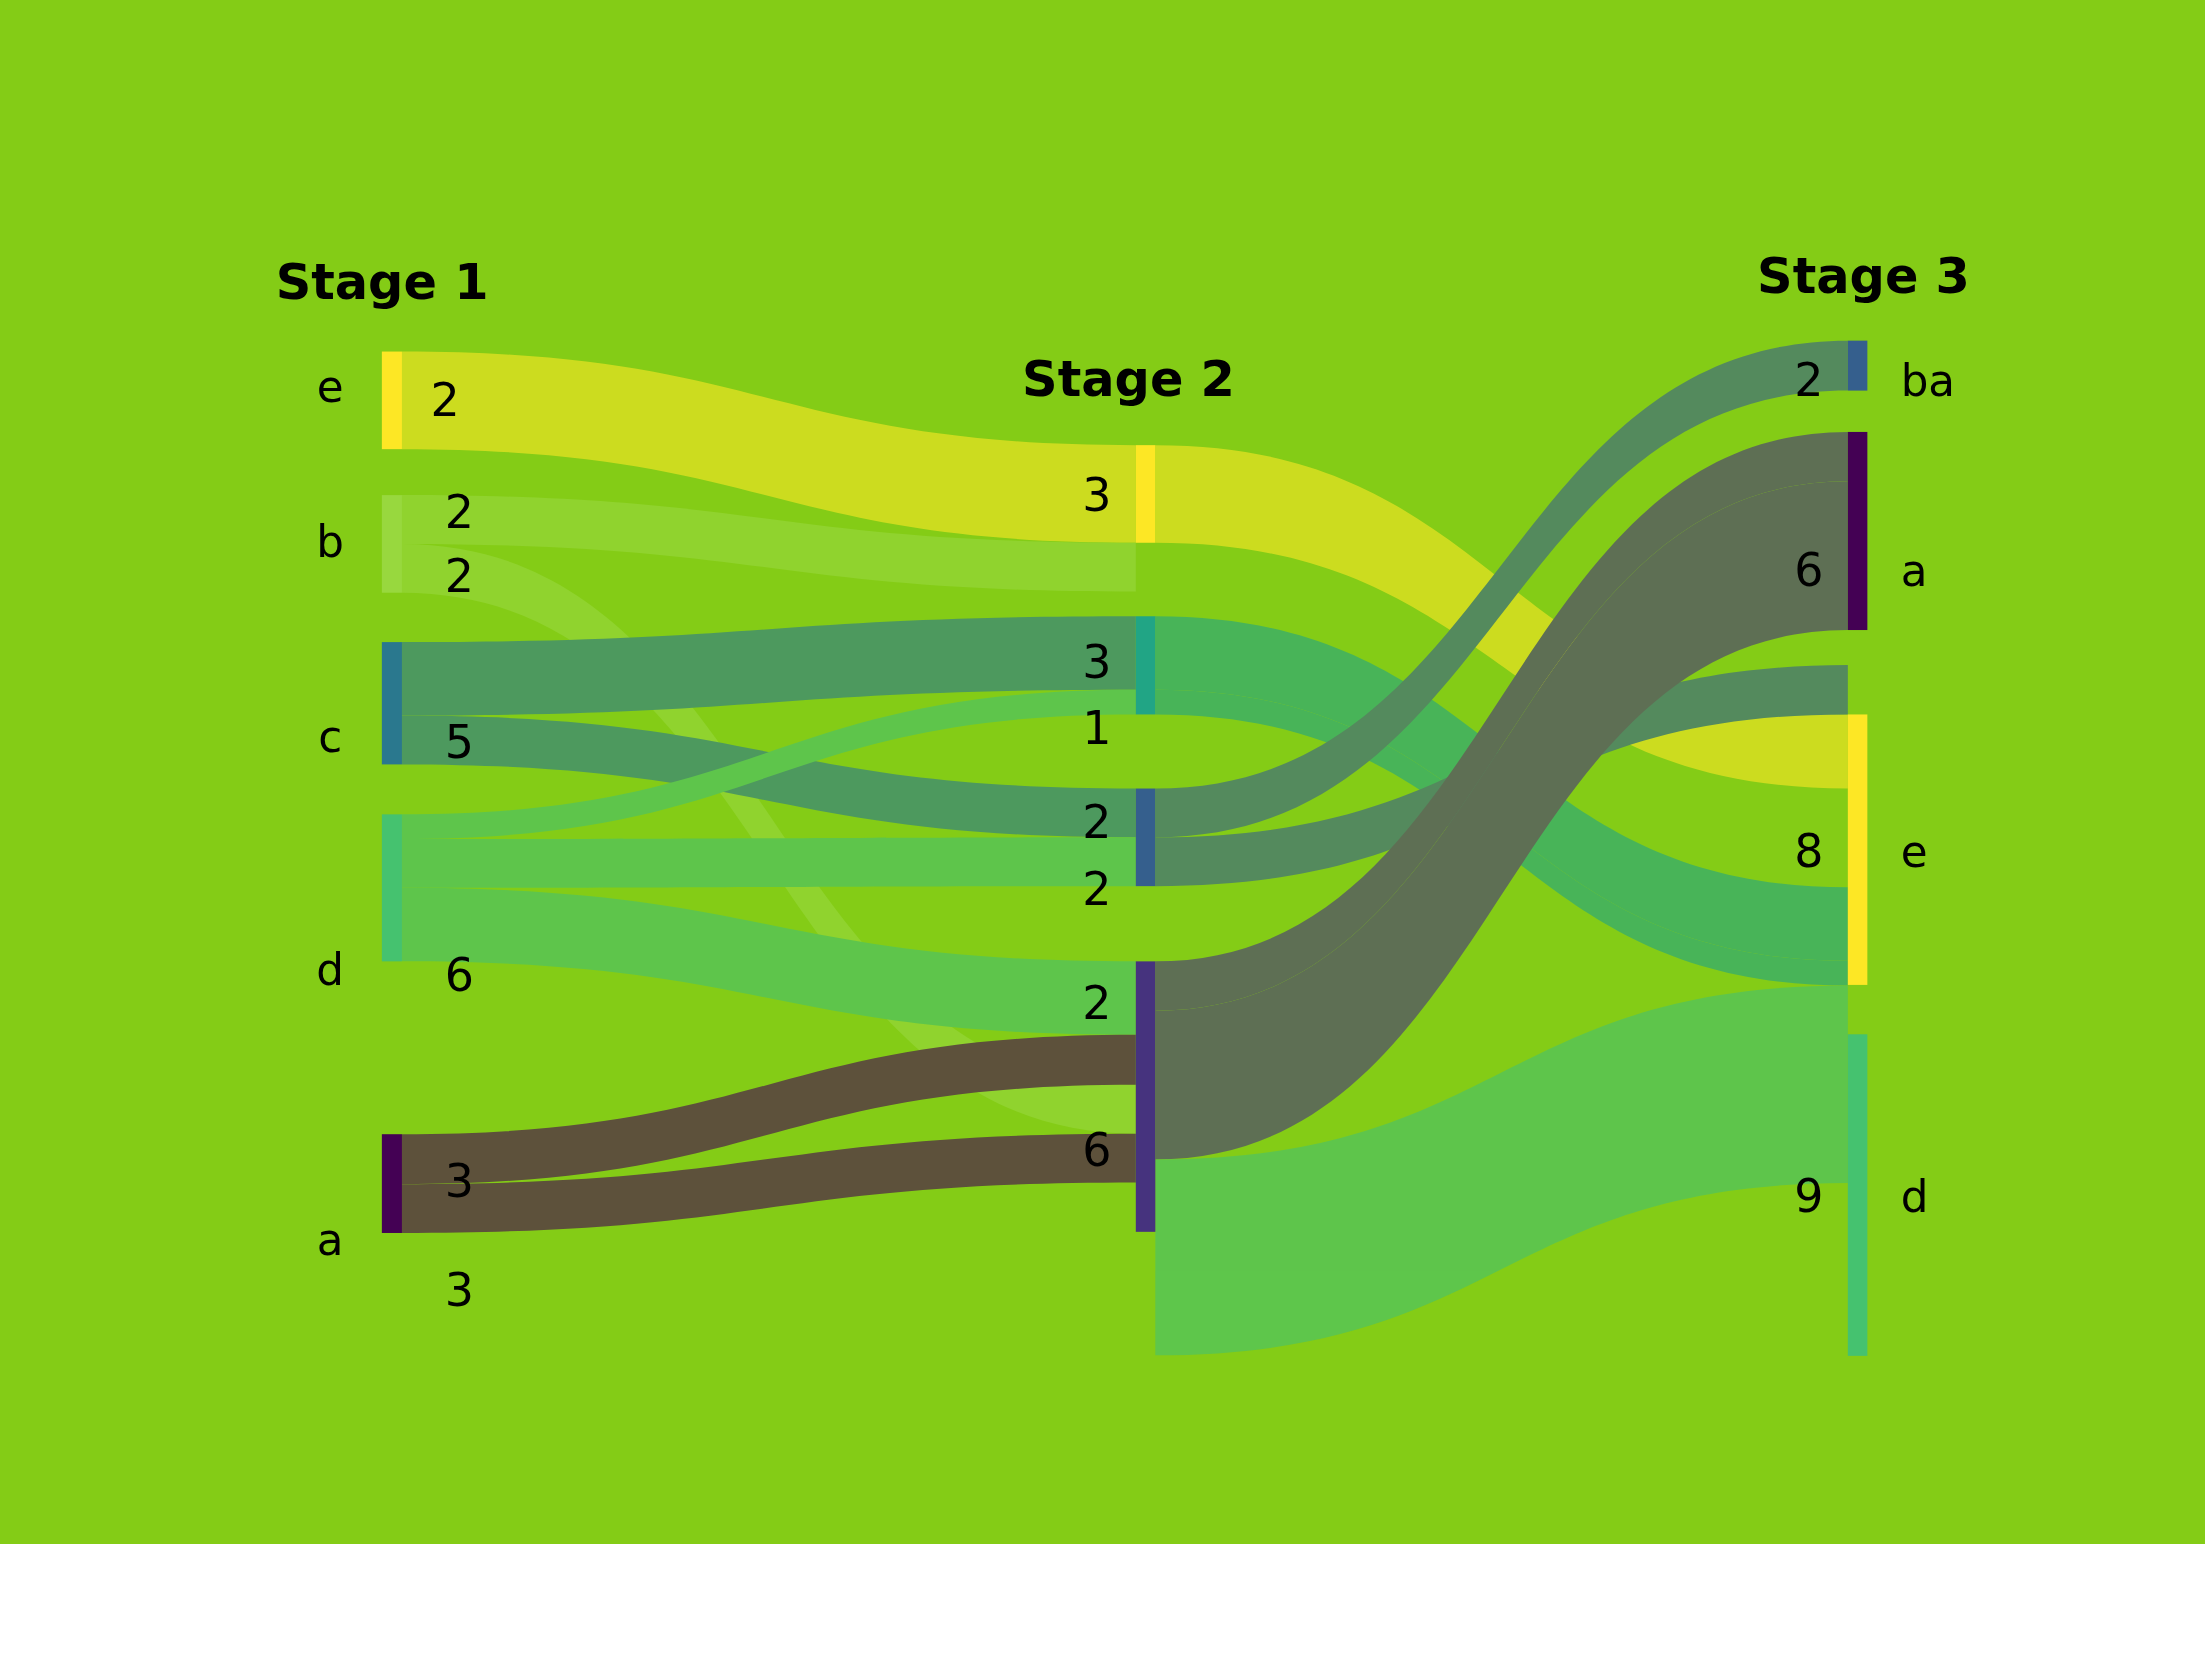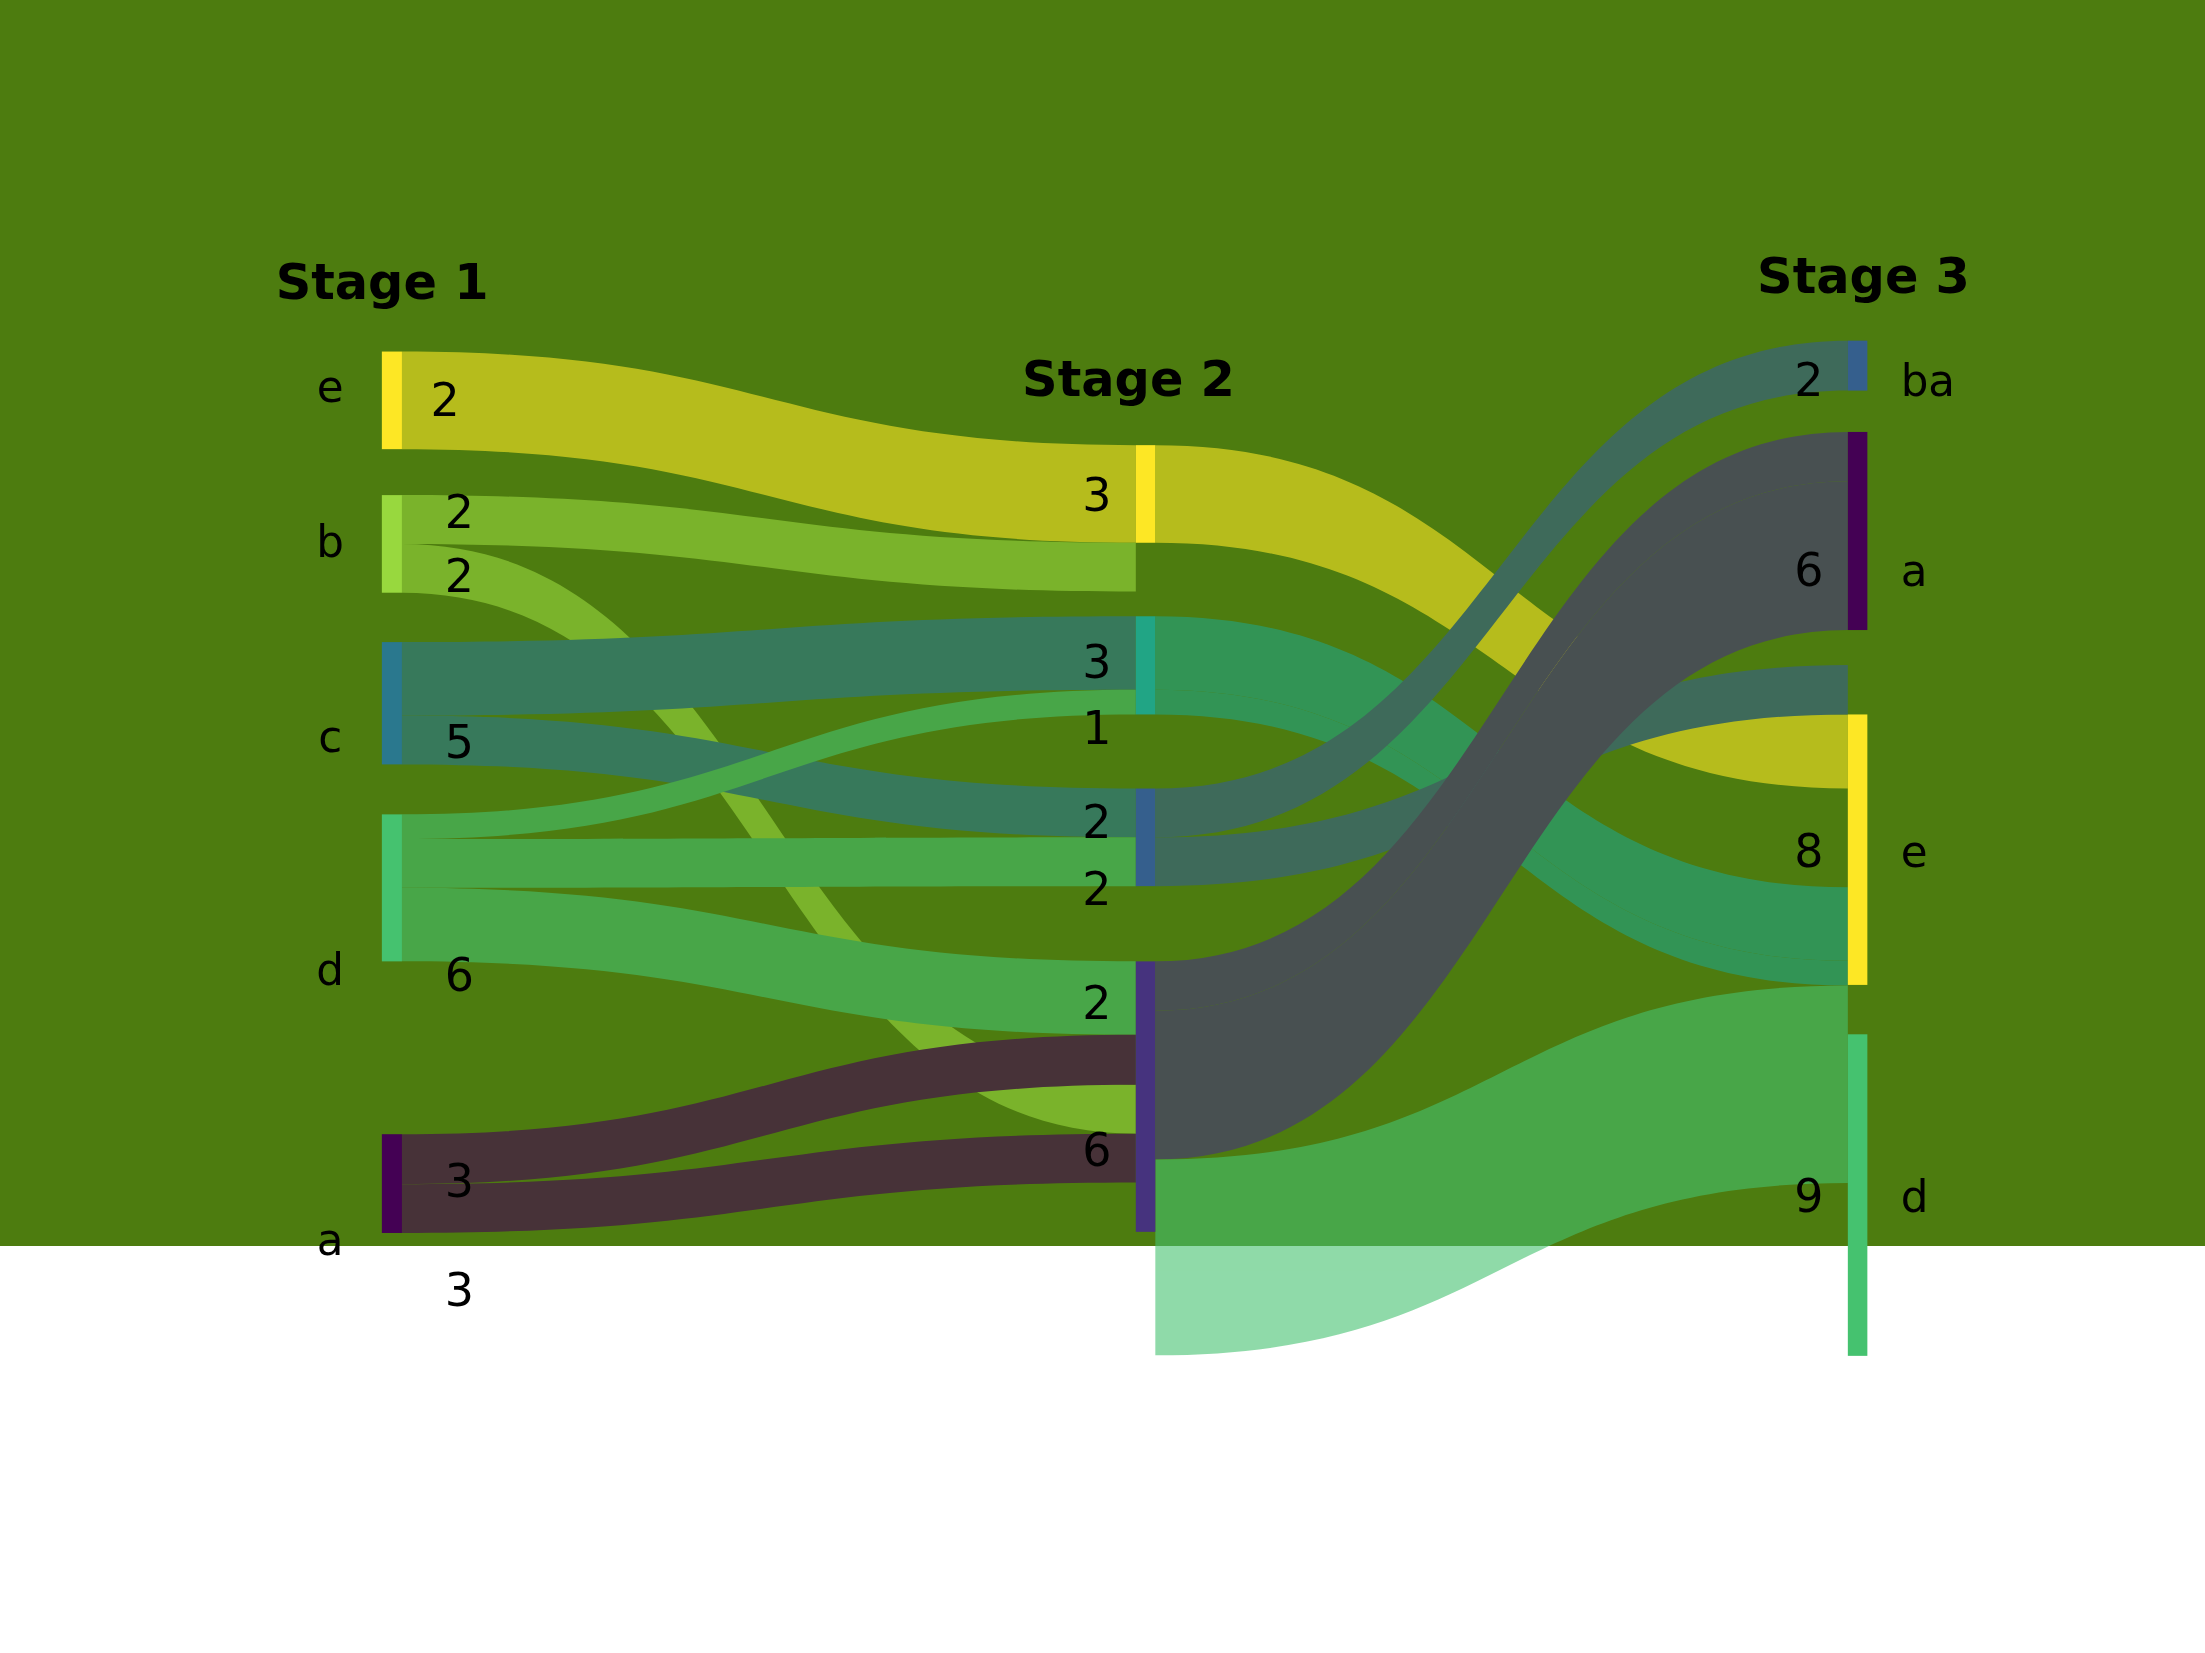--- a/index.html
+++ b/index.html
@@ -1,17 +1,17 @@
 <!DOCTYPE html>
 <html style="font-size:9.2px"><head>
 <meta charset="utf-8">
 <style>
   html,body{margin:0;padding:0;background:#ffffff;}
   body{width:2205px;height:1654px;font-family:"DejaVu Sans",sans-serif;overflow:hidden;}
-  #stage{position:relative;width:2205px;height:1246px;background:#4d7c0f;}
+  #stage{position:relative;width:2205px;height:1544px;background:#84cc16;}
   svg{position:absolute;left:0;top:0;width:2205px;height:1654px;}
   .stage-title{font-weight:bold;font-size:86px;fill:#000000;font-family:"DejaVu Sans",sans-serif;}
   .node-label{font-size:76px;fill:#000000;font-family:"DejaVu Sans",sans-serif;}
   .link-value{font-size:80px;fill:#000000;font-family:"DejaVu Sans",sans-serif;}
 </style>
 </head>
 <body>
 
 <div id="stage">
   <svg viewBox="0 0 3840 2880" xmlns="http://www.w3.org/2000/svg">

